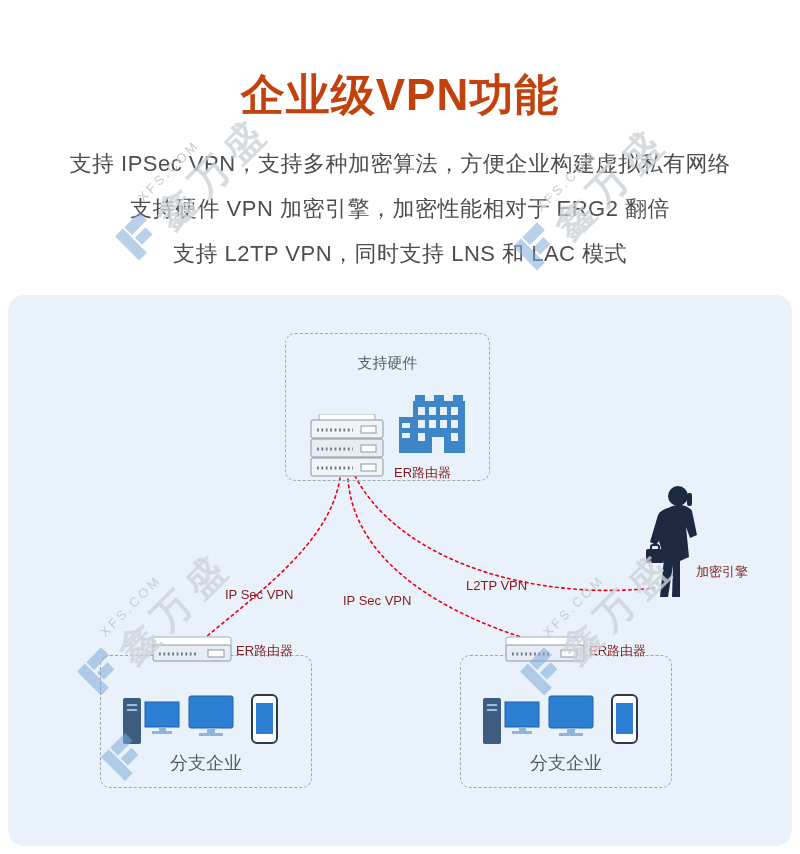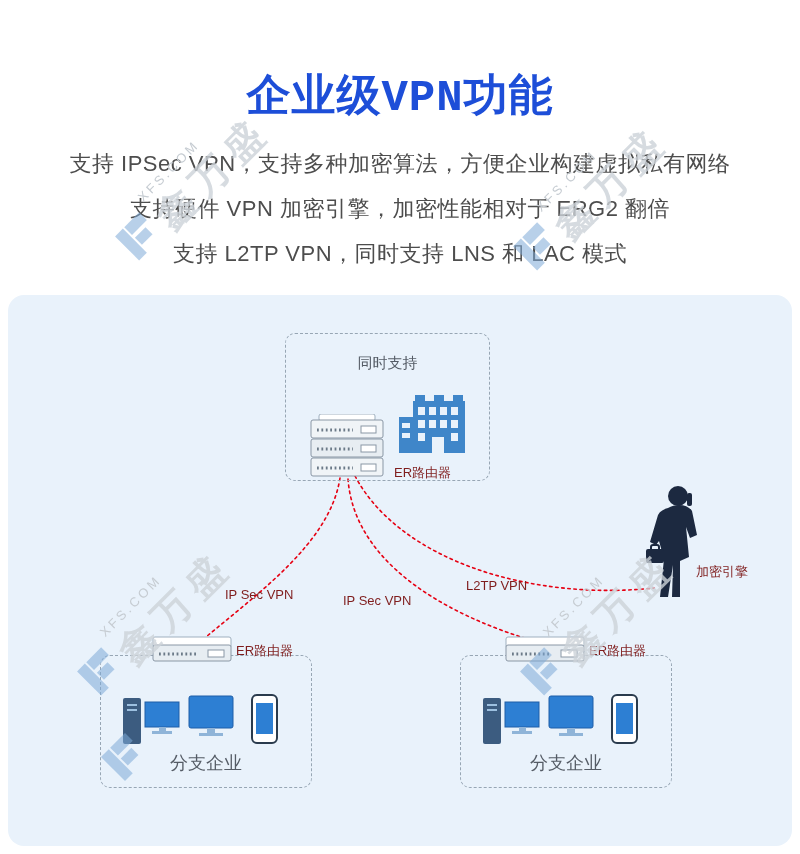--- a/index.html
+++ b/index.html
@@ -1,21 +1,21 @@
 <!DOCTYPE html>
 <html style="--panel-bg: #e9f2fb; --link-red: #e60012; --device-blue: #2d7fd3; --building-blue: #3f86c9; --silhouette-navy: #1c2940;"><head>
 <meta charset="utf-8">
 <style>
   * { margin:0; padding:0; box-sizing:border-box; }
   html,body { background:#ffffff; }
   body { font-family:"Liberation Sans","DejaVu Sans",sans-serif; width:800px; }
   .page { position:relative; width:800px; height:854px; background:#ffffff; overflow:hidden; }
 
   .title { position:absolute; top:66px; left:0; width:100%; text-align:center;
-           font-size:44px; font-weight:700; color:#1d4ed8; letter-spacing:1px; z-index:3;font-family:Liberation Mono, monospace; }
+           font-size:44px; font-weight:700; color:#c2410c; letter-spacing:1px; z-index:3; }
   .desc { position:absolute; top:141px; left:0; width:100%; text-align:center;
           color:#4d4d4d; font-size:22px; z-index:3; }
   .desc p { line-height:45px; letter-spacing:0.5px; }
 
   .panel { position:absolute; left:8px; top:295px; width:784px; height:551px;
            background:var(--panel-bg,#e9f2fb); border-radius:16px; z-index:1; }
 
   .dashed-box { position:absolute; border:1px dashed #97a6b4; border-radius:10px; }
   .hq-box { left:277px; top:38px; width:205px; height:148px; }
   .branch-box-left { left:92px; top:360px; width:212px; height:133px; }
@@ -78,21 +78,21 @@
 
   <div class="panel">
 
     <svg class="links-svg" viewBox="0 0 784 551">
       <path class="vpn-path" d="M332 183 C 322 248, 250 298, 192 347"></path>
       <path class="vpn-path" d="M340 184 C 346 266, 434 320, 533 348"></path>
       <path class="vpn-path" d="M347 181 C 392 266, 524 306, 646 293"></path>
     </svg>
 
     <div class="dashed-box hq-box">
-      <div class="group-label hq-label">同时支持</div>
+      <div class="group-label hq-label">支持硬件</div>
 
       <svg class="abs hq-building" width="72" height="60" viewBox="0 0 72 60">
         <rect x="0" y="24" width="14" height="36" fill="#3f86c9"></rect>
         <rect x="3" y="30" width="8" height="5" fill="#e9f2fb"></rect>
         <rect x="3" y="40" width="8" height="5" fill="#e9f2fb"></rect>
         <rect x="14" y="8" width="52" height="52" fill="#3f86c9"></rect>
         <rect x="16" y="2" width="10" height="8" fill="#3f86c9"></rect>
         <rect x="35" y="2" width="10" height="8" fill="#3f86c9"></rect>
         <rect x="54" y="2" width="10" height="8" fill="#3f86c9"></rect>
         <rect x="19" y="14" width="7" height="8" fill="#e9f2fb"></rect>

